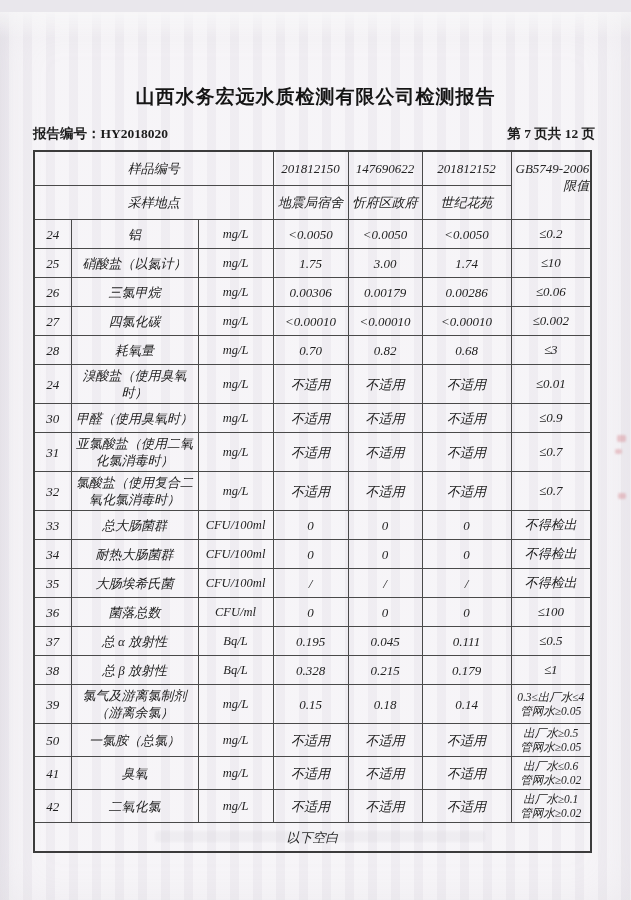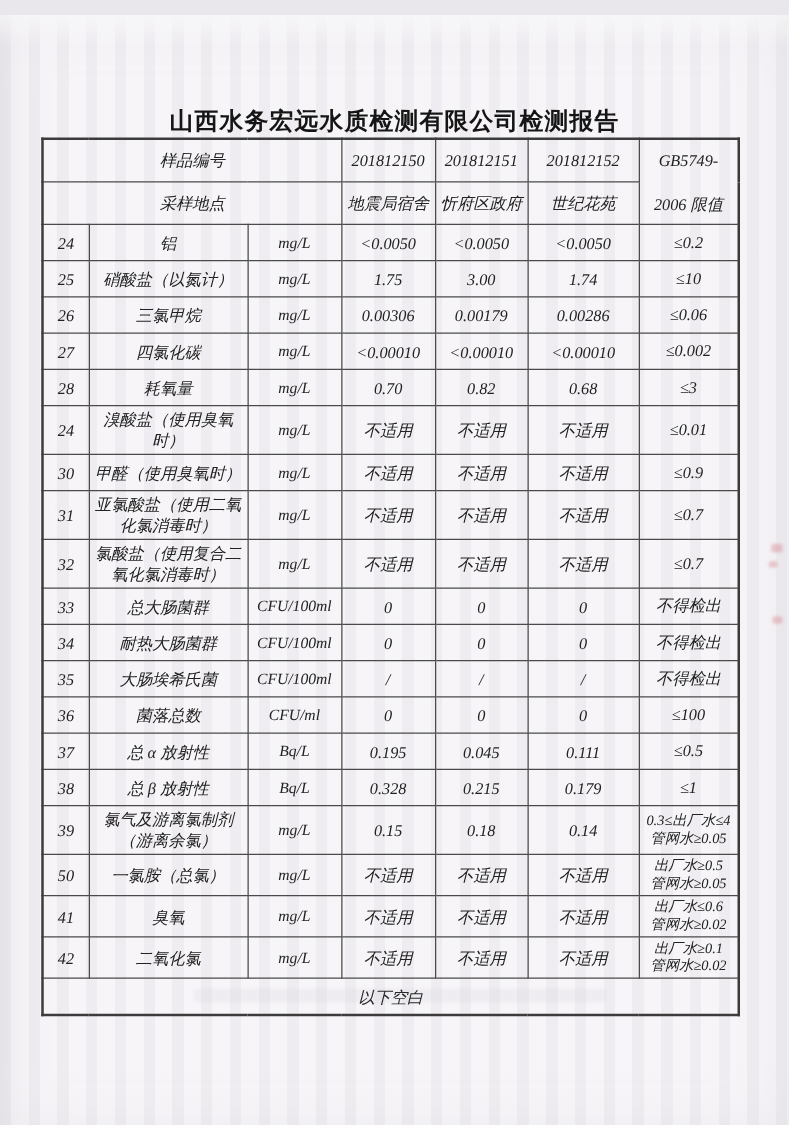--- a/index.html
+++ b/index.html
@@ -68,21 +68,20 @@
   td.c-unit { font-size: 12.5px; }
   td.c-limit { font-size: 13px; }
   td.c-limit.two-line { font-size: 11.5px; }
   td.c-limit .limit-line { line-height: 14px; white-space: nowrap; }
   td.limit-head {
     vertical-align: middle;
     font-size: 13px;
   }
   td.limit-head .lh-inner {
     display: flex;
-    flex-direction: column;
     justify-content: space-between;
     height: 52px;
     padding: 2px 0;
   }
   td.blank-cell {
     height: 70px;
     text-align: left;
     vertical-align: top;
     padding: 12px 10px;
     font-size: 13px;
@@ -117,36 +116,40 @@
   .red-mark .m2 { left: 3px; top: 22px; width: 7px; height: 5px; }
   .red-mark .m3 { left: 6px; top: 66px; width: 8px; height: 6px; }
 </style>
 </head>
 <body>
 
 <div class="sheet">
 
   <div class="title">山西水务宏远水质检测有限公司检测报告</div>
 
+  <div class="info-row">
+    <span>报告编号：HY2018020</span>
+    <span>第 7 页共 12 页</span>
+  </div>
 
   <table class="report">
     <colgroup>
       <col style="width:37px">
         <col style="width:127px">
         <col style="width:75px">
       <col style="width:75px">
         <col style="width:74px">
         <col style="width:89px">
       <col style="width:80px">
     </colgroup>
     <tbody>
       <tr class="head-row">
         <td colspan="3">样品编号</td>
         <td>201812150</td>
-        <td>201812151</td>
+        <td>147690622</td>
         <td>201812152</td>
         <td rowspan="2" class="limit-head">
           <div class="lh-inner">
             <span>GB5749-</span>
             <span>2006 限值</span>
           </div>
         </td>
       </tr>
       <tr class="head-row">
         <td colspan="3">采样地点</td>

